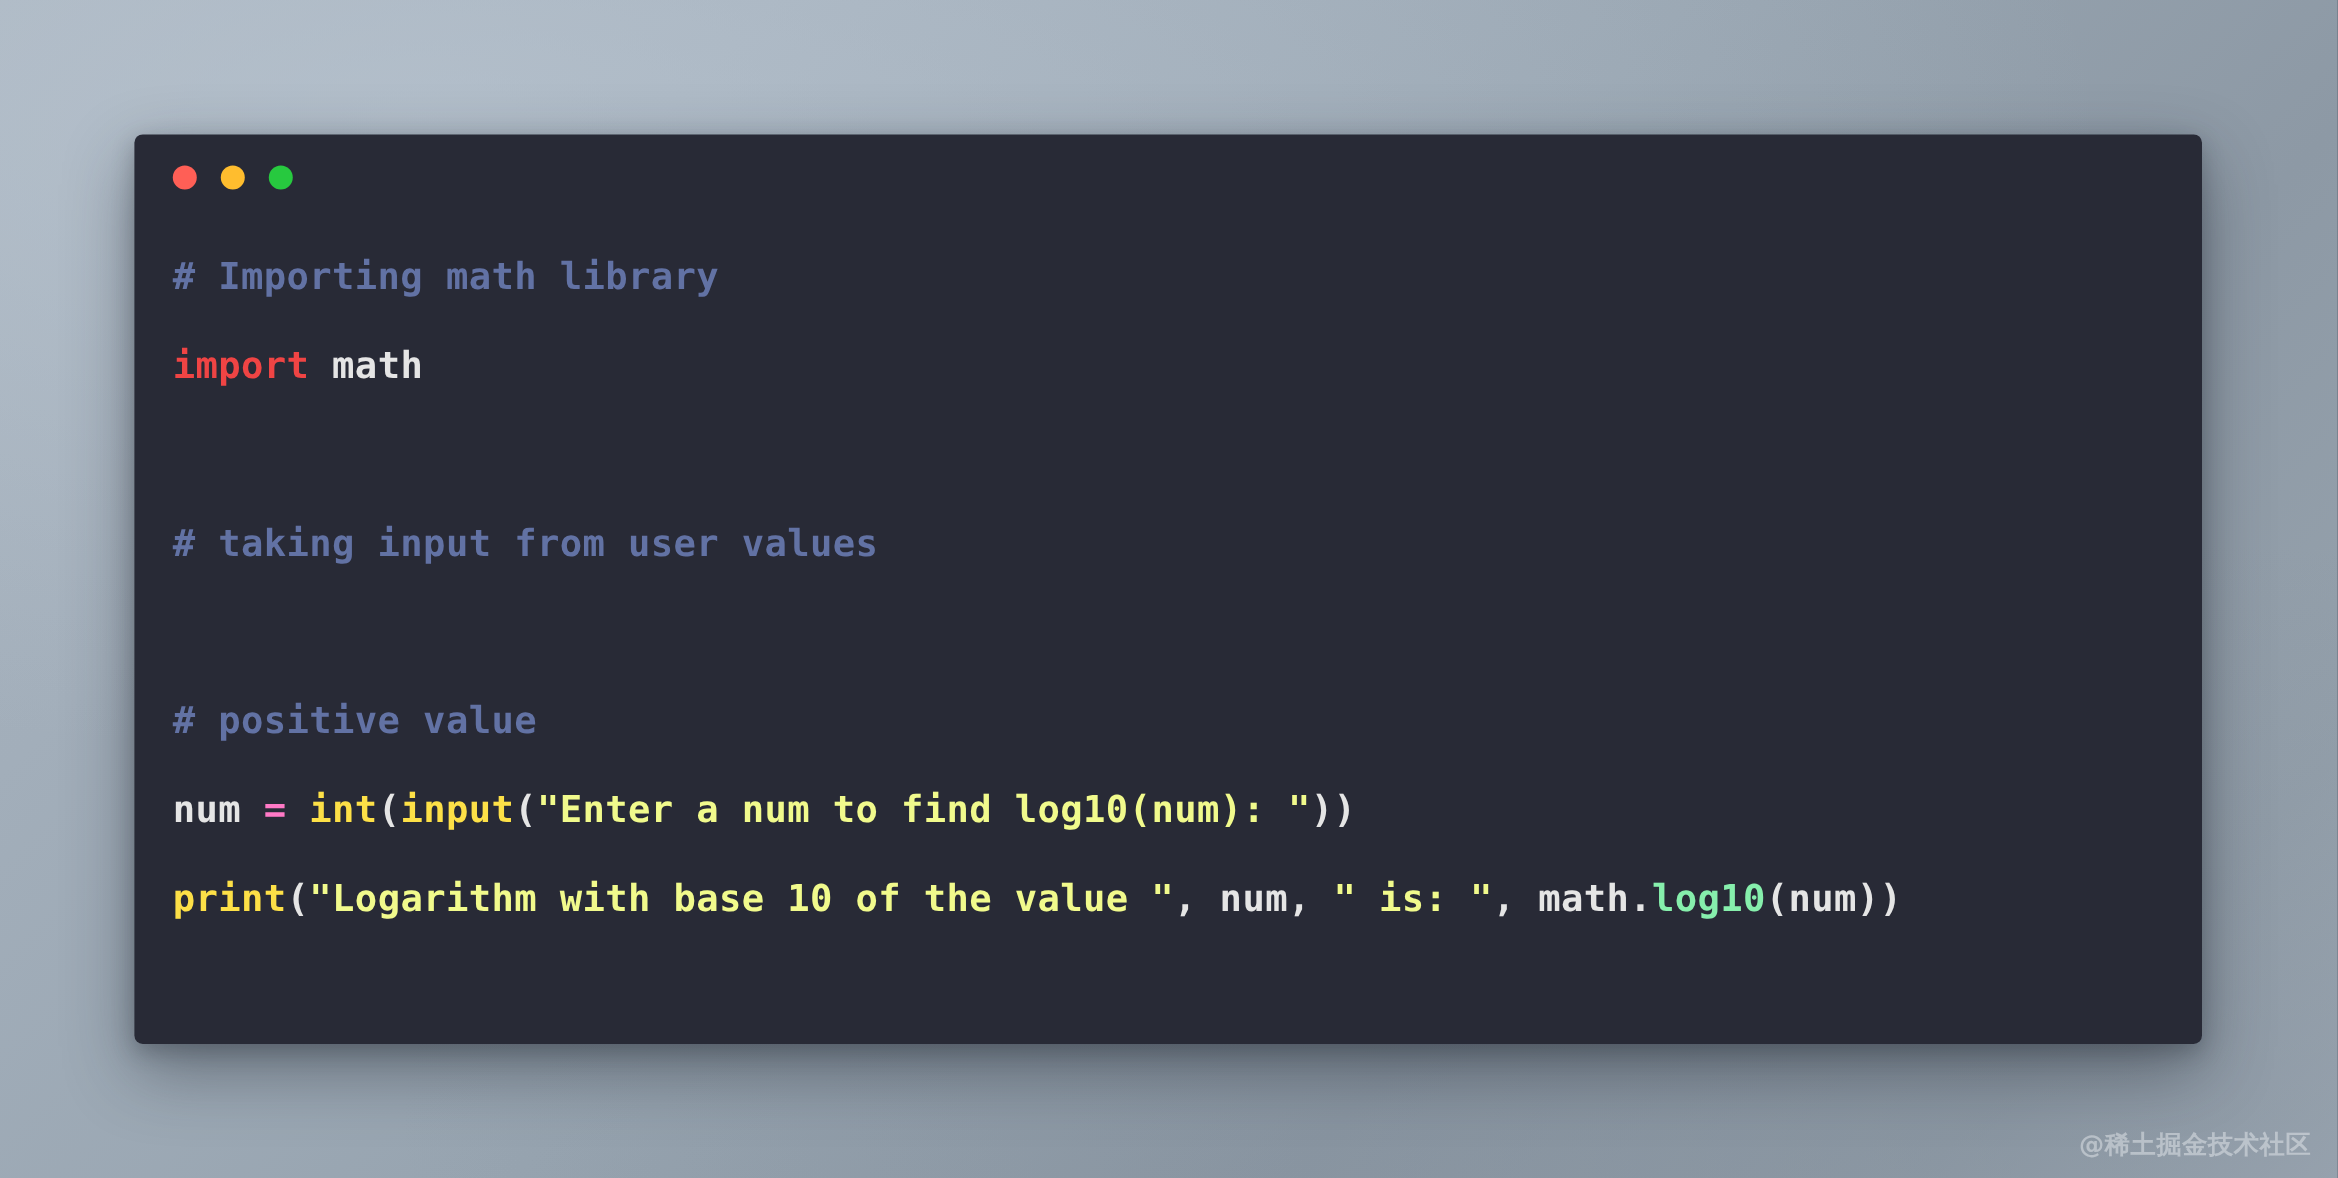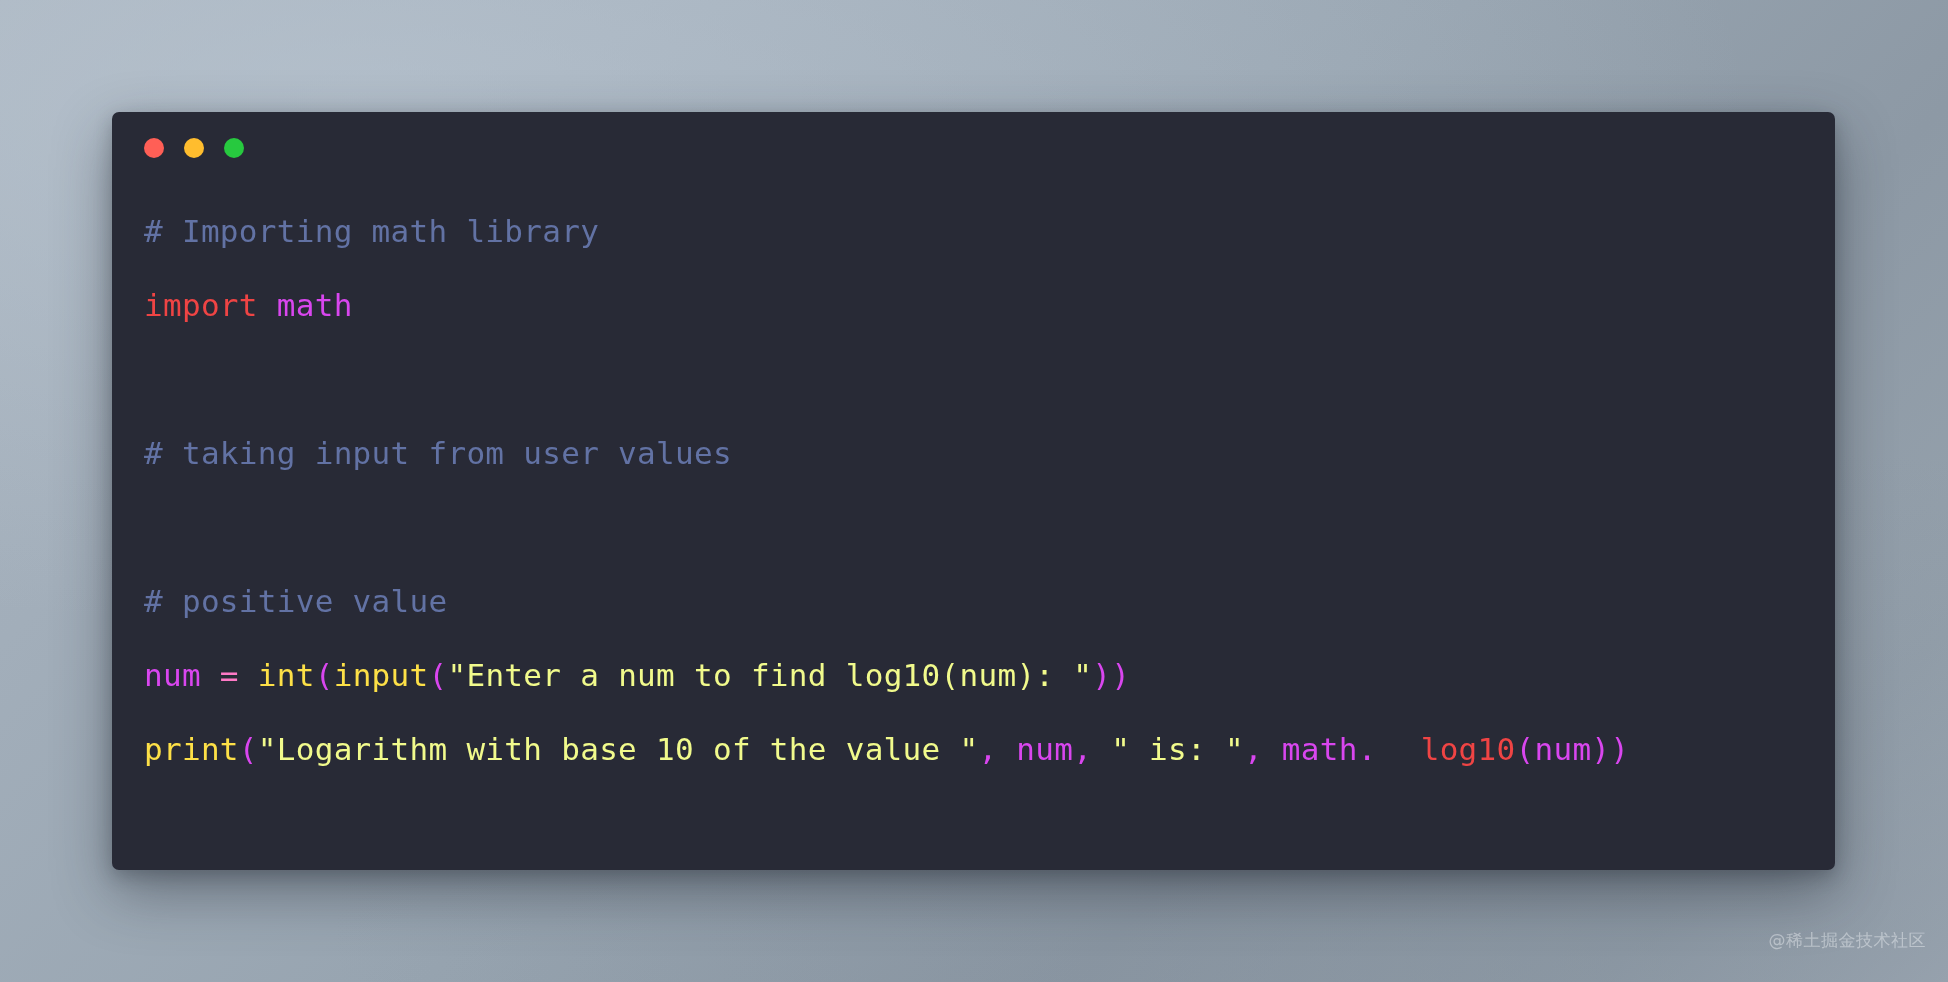--- a/index.html
+++ b/index.html
@@ -1,15 +1,15 @@
 <!DOCTYPE html>
 <html><head>
 <meta charset="utf-8">
 <style>
-  * { margin: 0; padding: 0; box-sizing: border-box; }
+  * { margin: 0; padding: 0; box-sizing: border-box; font-weight: bold; }
 
   html, body {
     width: 1948px;
     height: 982px;
     overflow: hidden;
   }
 
   body {
     font-family: "DejaVu Sans", sans-serif;
     background: #9aa7b3;
@@ -85,30 +85,30 @@
     color: #f8f8f2;
   }
   .code-line.blank { color: transparent; }
 
   
   .tok-comment  { color: #6272a4; }
   .tok-keyword  { color: #ef4444; }
   .tok-operator { color: #ff79c6; }
   .tok-function { color: #fde047; }
   .tok-string   { color: #f1fa8c; }
-  .tok-method   { color: #ef4444; margin-left: 44px; }
-  .tok-plain    { color: #d946ef; }
+  .tok-method   { color: #86efac; }
+  .tok-plain    { color: #e5e5e5; }
 
   
   #watermark {
     position: absolute;
     right: 22px;
-    bottom: 30px;
+    bottom: 14px;
     font-family: "DejaVu Sans", sans-serif;
-    font-size: 17px;
+    font-size: 21px;
     color: rgba(245,248,250,0.42);
     letter-spacing: 0.5px;
     user-select: none;
   }
 </style>
 </head>
 <body>
 
 <div id="backdrop"></div>
 

